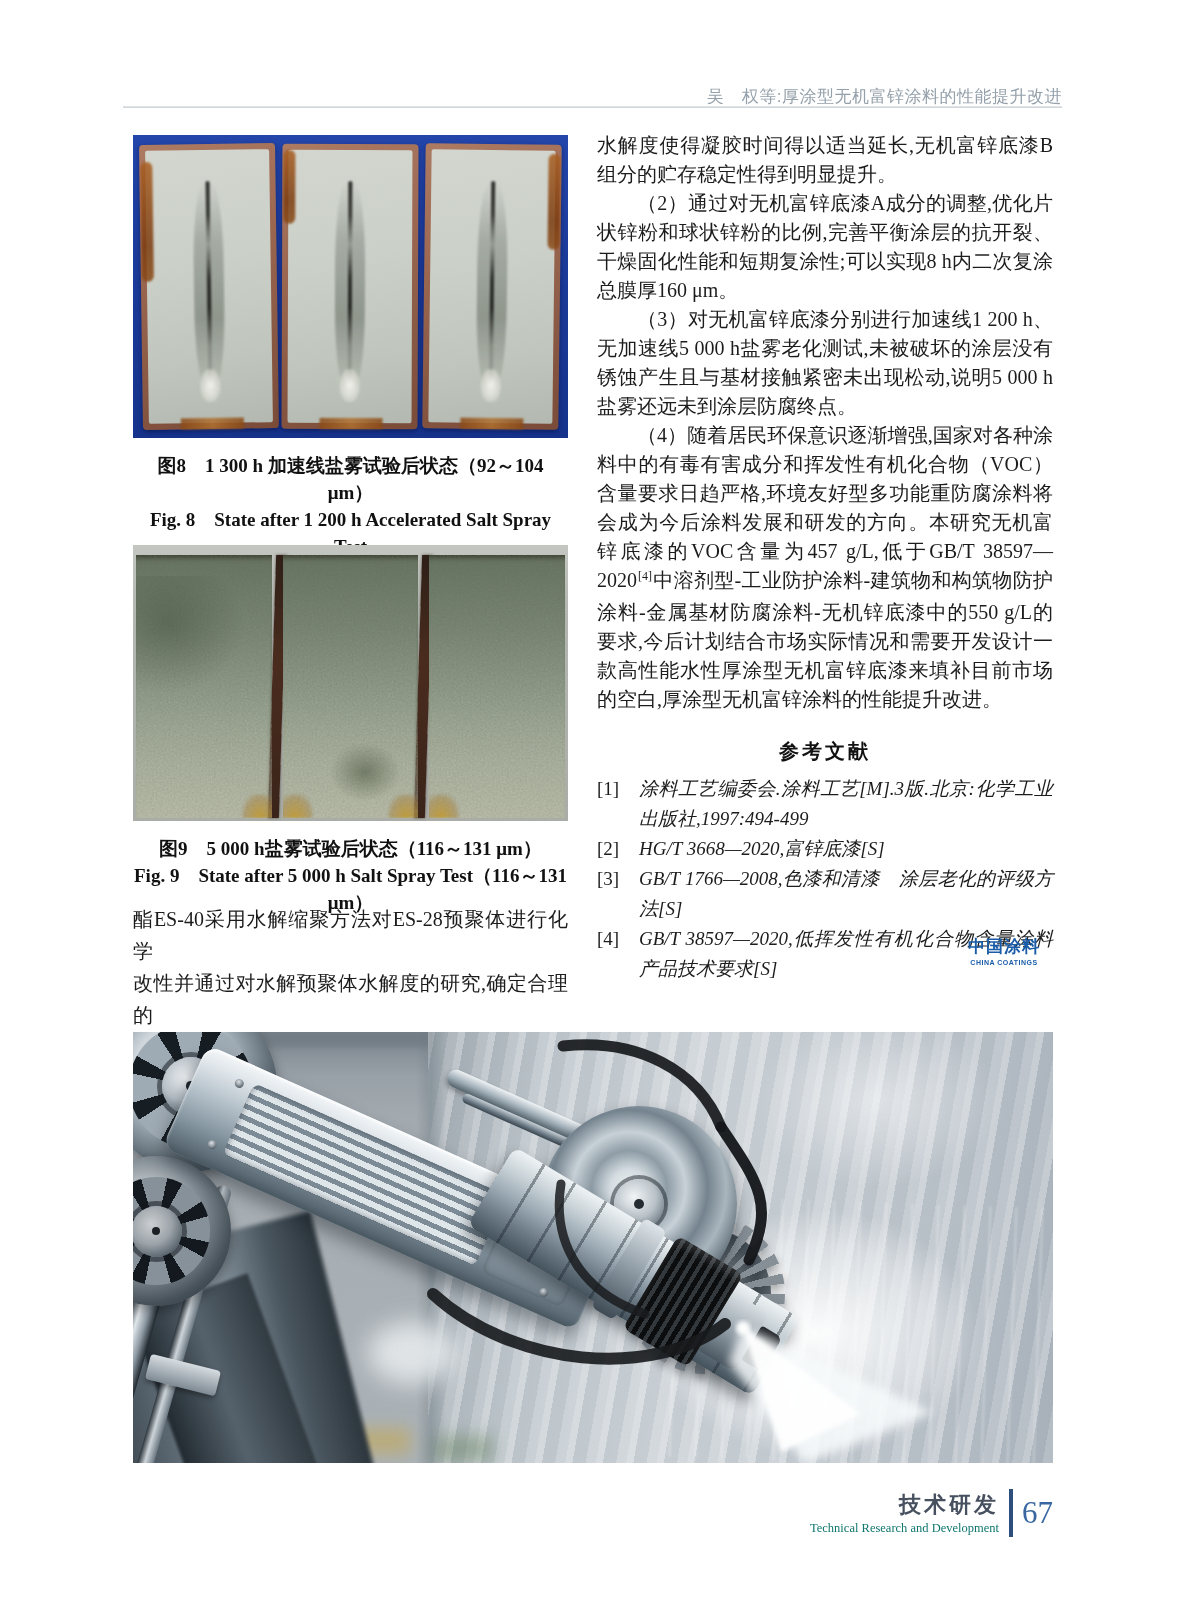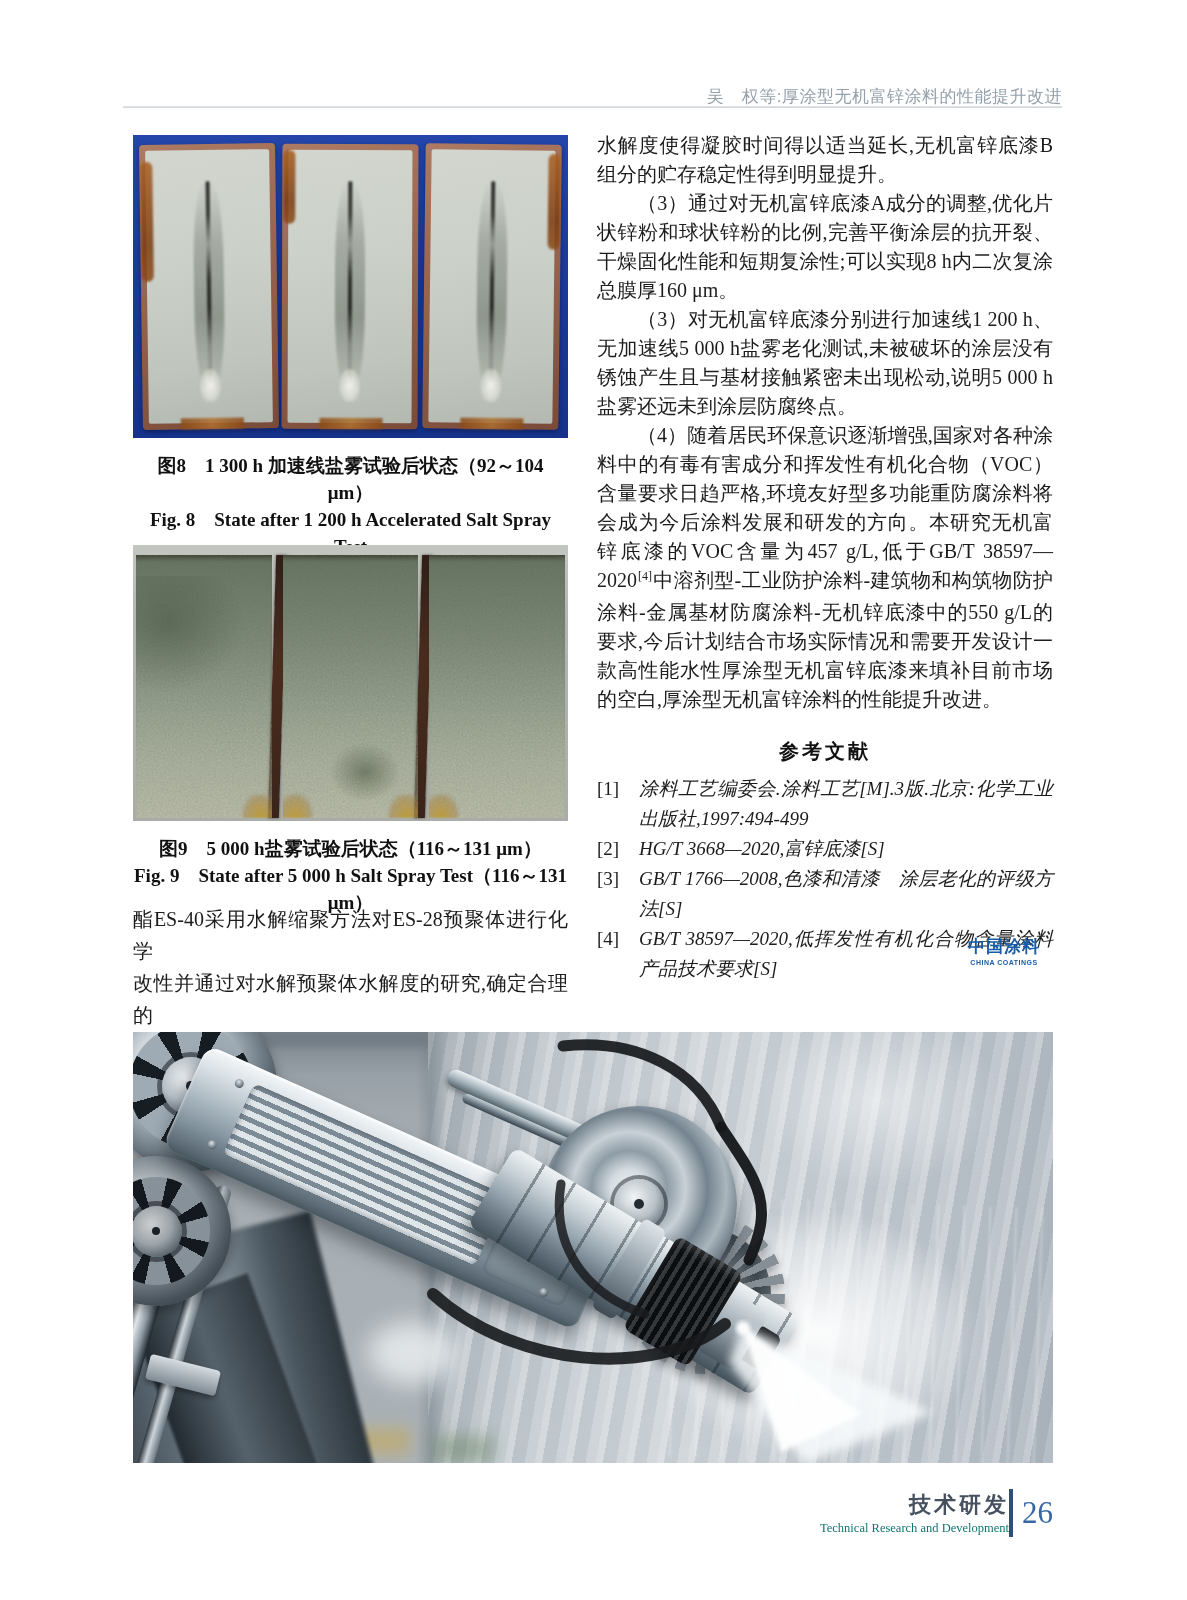--- a/index.html
+++ b/index.html
@@ -171,21 +171,21 @@
          box-shadow:inset 0 6px 8px rgba(255,255,255,.14);
          background:repeating-linear-gradient(90deg,#0b0d0f 0 5px,#33383c 5px 9px);}
   .ph-noz{left:262px;top:12px;width:42px;height:68px;border-radius:4px 8px 8px 4px;
          background:linear-gradient(180deg,#d9dfe3,#97a3ac 50%,#4b5761);}
   .ph-tip{left:304px;top:26px;width:24px;height:40px;border-radius:3px 7px 7px 3px;
          background:radial-gradient(circle at 40% 40%,#3a3f44,#101214);}
   .ph-svg{left:0;top:0;}
 
   
   .footer{position:absolute;top:1489px;right:134px;display:flex;align-items:center;}
-  .f-labels{text-align:right;}
+  .f-labels{text-align:right;margin-right:10px;}
   .f-zh{font-family:"Liberation Sans","DejaVu Sans",sans-serif;font-weight:bold;font-size:22px;
         color:#46505f;letter-spacing:3px;}
   .f-en{font-size:12.5px;color:#0f766e;margin-top:1px;}
   .f-bar{width:4px;height:48px;background:#2e4f7e;margin-right:9px;}
   .f-num{font-size:31px;color:#3a67a2;}
   .defs-svg{position:absolute;width:0;height:0;}
 </style>
 </head>
 <body>
 
@@ -266,21 +266,21 @@
     <div>Fig. 9　State after 5 000 h Salt Spray Test（116～131 μm）</div>
   </div>
 
   <div class="left-body">
     <div>酯ES-40采用水解缩聚方法对ES-28预聚体进行化学</div>
     <div>改性并通过对水解预聚体水解度的研究,确定合理的</div>
   </div>
 
   <div class="right-col">
     <p class="body-p">水解度使得凝胶时间得以适当延长,无机富锌底漆B组分的贮存稳定性得到明显提升。</p>
-    <p class="body-p indent">（3）通过对无机富锌底漆A成分的调整,优化片状锌粉和球状锌粉的比例,完善平衡涂层的抗开裂、干燥固化性能和短期复涂性;可以实现8 h内二次复涂总膜厚160 μm。</p>
+    <p class="body-p indent">（2）通过对无机富锌底漆A成分的调整,优化片状锌粉和球状锌粉的比例,完善平衡涂层的抗开裂、干燥固化性能和短期复涂性;可以实现8 h内二次复涂总膜厚160 μm。</p>
     <p class="body-p indent">（3）对无机富锌底漆分别进行加速线1 200 h、无加速线5 000 h盐雾老化测试,未被破坏的涂层没有锈蚀产生且与基材接触紧密未出现松动,说明5 000 h盐雾还远未到涂层防腐终点。</p>
     <p class="body-p indent"><span>（4）随着居民环保意识逐渐增强,国家对各种涂料中的有毒有害成分和挥发性有机化合物（VOC）含量要求日趋严格,环境友好型多功能重防腐涂料将会成为今后涂料发展和研发的方向。本研究无机富锌底漆的VOC含量为457 g/L,低于GB/T 38597—2020</span><span class="supref">[4]</span><span>中溶剂型-工业防护涂料-建筑物和构筑物防护涂料-金属基材防腐涂料-无机锌底漆中的550 g/L的要求,今后计划结合市场实际情况和需要开发设计一款高性能水性厚涂型无机富锌底漆来填补目前市场的空白,厚涂型无机富锌涂料的性能提升改进。</span></p>
 
     <div class="ref-heading">参考文献</div>
     <div class="ref-item">
       <div class="ref-label">[1]</div>
       <div class="ref-text">涂料工艺编委会.涂料工艺[M].3版.北京:化学工业出版社,1997:494-499</div>
     </div>
     <div class="ref-item">
       <div class="ref-label">[2]</div>
@@ -360,16 +360,16 @@
       <circle cx="610" cy="296" r="7" fill="rgba(255,255,255,0.95)" filter="url(#blur2)"></circle>
     </svg>
   </div>
 
   <div class="footer">
     <div class="f-labels">
       <div class="f-zh">技术研发</div>
       <div class="f-en">Technical Research and Development</div>
     </div>
     <div class="f-bar"></div>
-    <div class="f-num">26</div>
+    <div class="f-num">67</div>
   </div>
 
 </div>
 
 </body></html>

